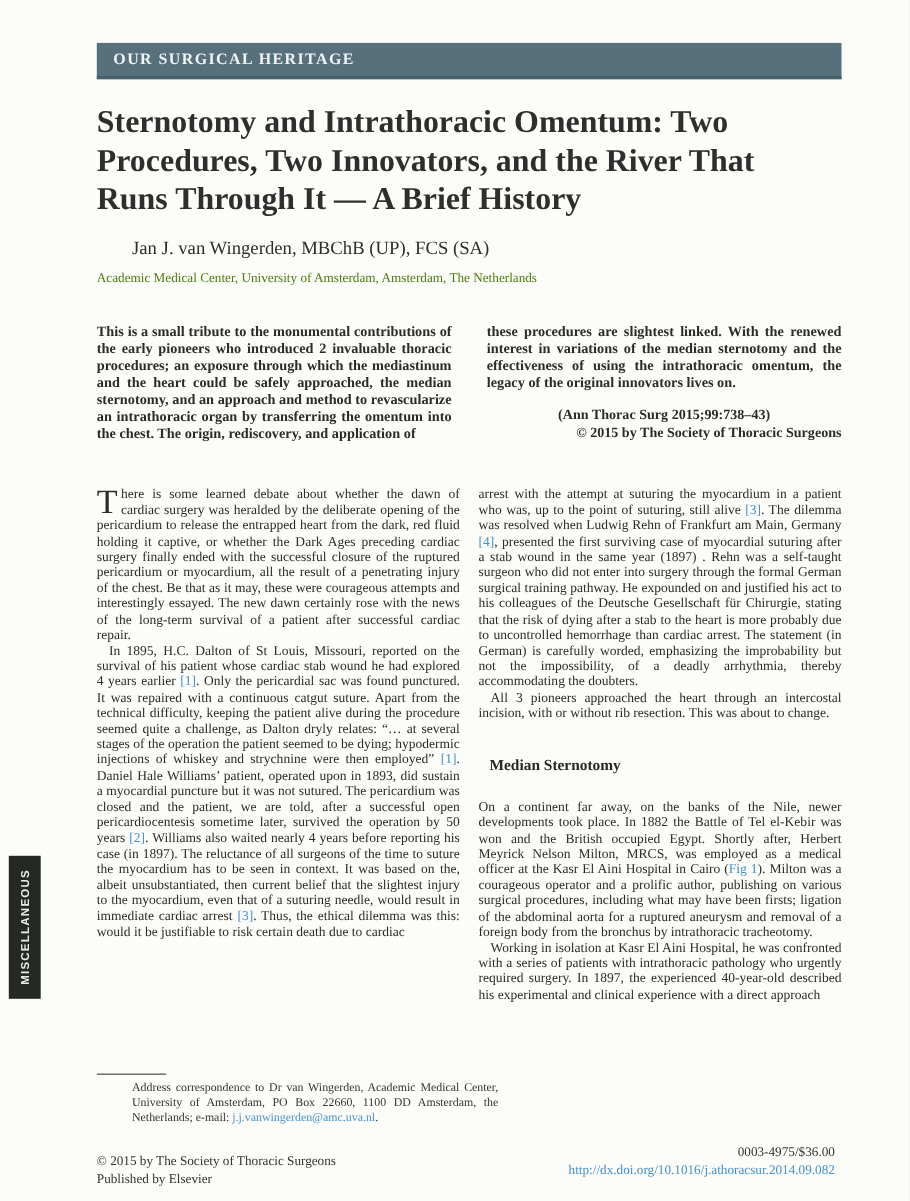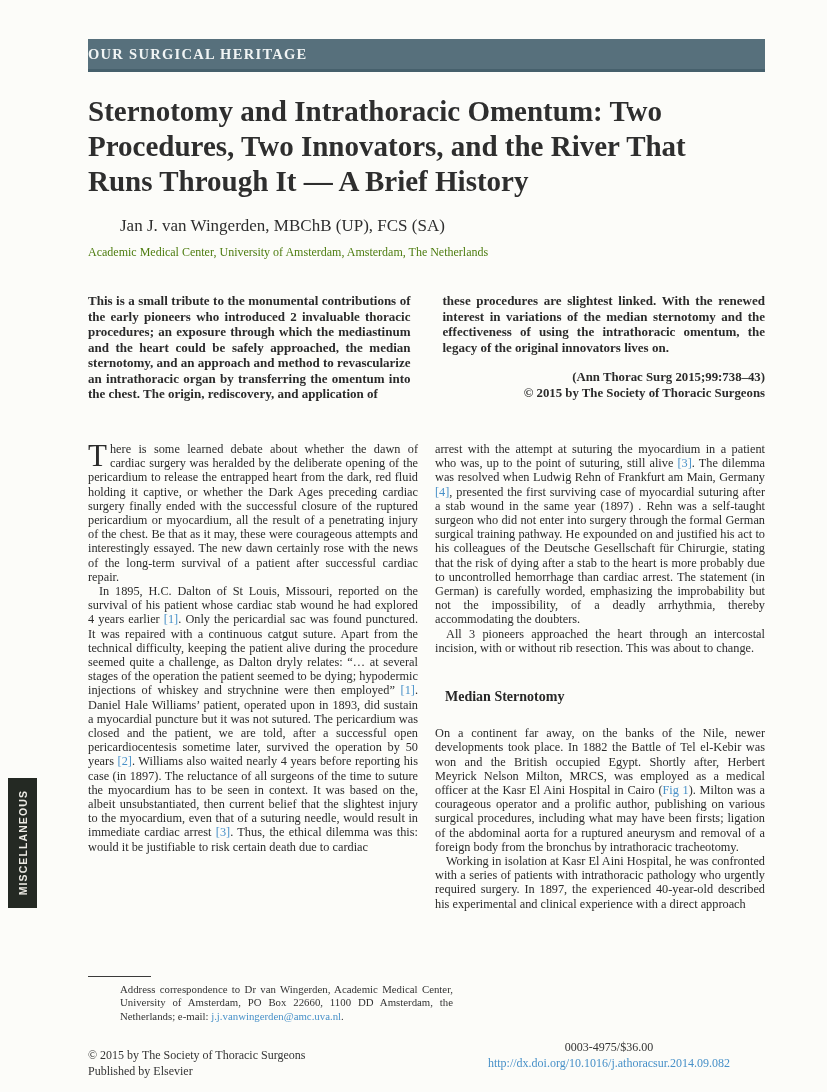--- a/index.html
+++ b/index.html
@@ -8,38 +8,39 @@
     font-family:"Liberation Serif","DejaVu Serif",serif;color:#2b2b2b;
     overflow:hidden;margin:0 auto;
   }
   .banner{
     position:absolute;left:88px;top:39px;width:677px;height:33px;
     background:#57707c;border-bottom:3px solid #46606c;box-sizing:border-box;
     display:flex;align-items:center;
   }
   .banner span{
     color:#f0f4f4;font-size:14.5px;font-weight:bold;letter-spacing:1.3px;
+    padding-left:15px;
   }
   .title{
     position:absolute;left:88px;top:94px;width:630px;margin:0;
     font-size:29px;line-height:35px;font-weight:700;color:#2e2e2e;
   }
   .author{
     position:absolute;left:88px;top:216px;font-size:17px;color:#2e2e2e;margin-left:32px;
   }
   .affil{
     position:absolute;left:88px;top:245px;font-size:12px;color:#4d7c0f;
   }
   .abstract{
     position:absolute;left:88px;top:293px;width:677px;
     display:flex;gap:32px;
   }
   .abstract .col{width:330px;font-size:13px;line-height:15.5px;
     font-weight:bold;text-align:justify;}
-  .cite1{margin-top:14px;text-align:right;font-weight:bold;font-size:12.8px;line-height:16px;}
+  .cite1{margin-top:14px;text-align:center;font-weight:bold;font-size:12.8px;line-height:16px;}
   .cite2{text-align:right;font-weight:bold;font-size:12.8px;line-height:16px;}
   .bodycols{
     position:absolute;left:88px;top:442px;width:677px;
     display:flex;gap:17px;
   }
   .bodycols .col{width:330px;font-size:12.3px;line-height:14.2px;text-align:justify;}
   .bodycols p{margin:0;}
   .bodycols p.ind{text-indent:11px;}
   .dropcap{
     float:left;font-size:31px;line-height:26px;font-weight:400;
@@ -54,21 +55,21 @@
     position:absolute;left:88px;top:976px;width:63px;border-top:1.3px solid #3a3a3a;
   }
   .footnote{
     position:absolute;left:80px;top:983px;width:333px;
     font-size:10.8px;line-height:13.4px;text-align:justify;color:#333;margin-left:40px;
   }
   .footer-left{
     position:absolute;left:88px;top:1048px;font-size:12px;line-height:15.5px;color:#333;
   }
   .footer-right{
-    position:absolute;left:444px;top:1040px;width:330px;text-align:center;
+    position:absolute;left:429px;top:1040px;width:330px;text-align:right;
     font-size:12px;line-height:15.5px;color:#333;
   }
   .side-tab{
     position:absolute;left:8px;top:778px;width:29px;height:130px;
     background:#242923;display:flex;align-items:center;justify-content:center;
   }
   .side-tab span{
     writing-mode:vertical-rl;transform:rotate(180deg);
     color:#eceae4;font-size:10.5px;font-weight:bold;letter-spacing:1.1px;
     font-family:"Liberation Sans",sans-serif;white-space:nowrap;

